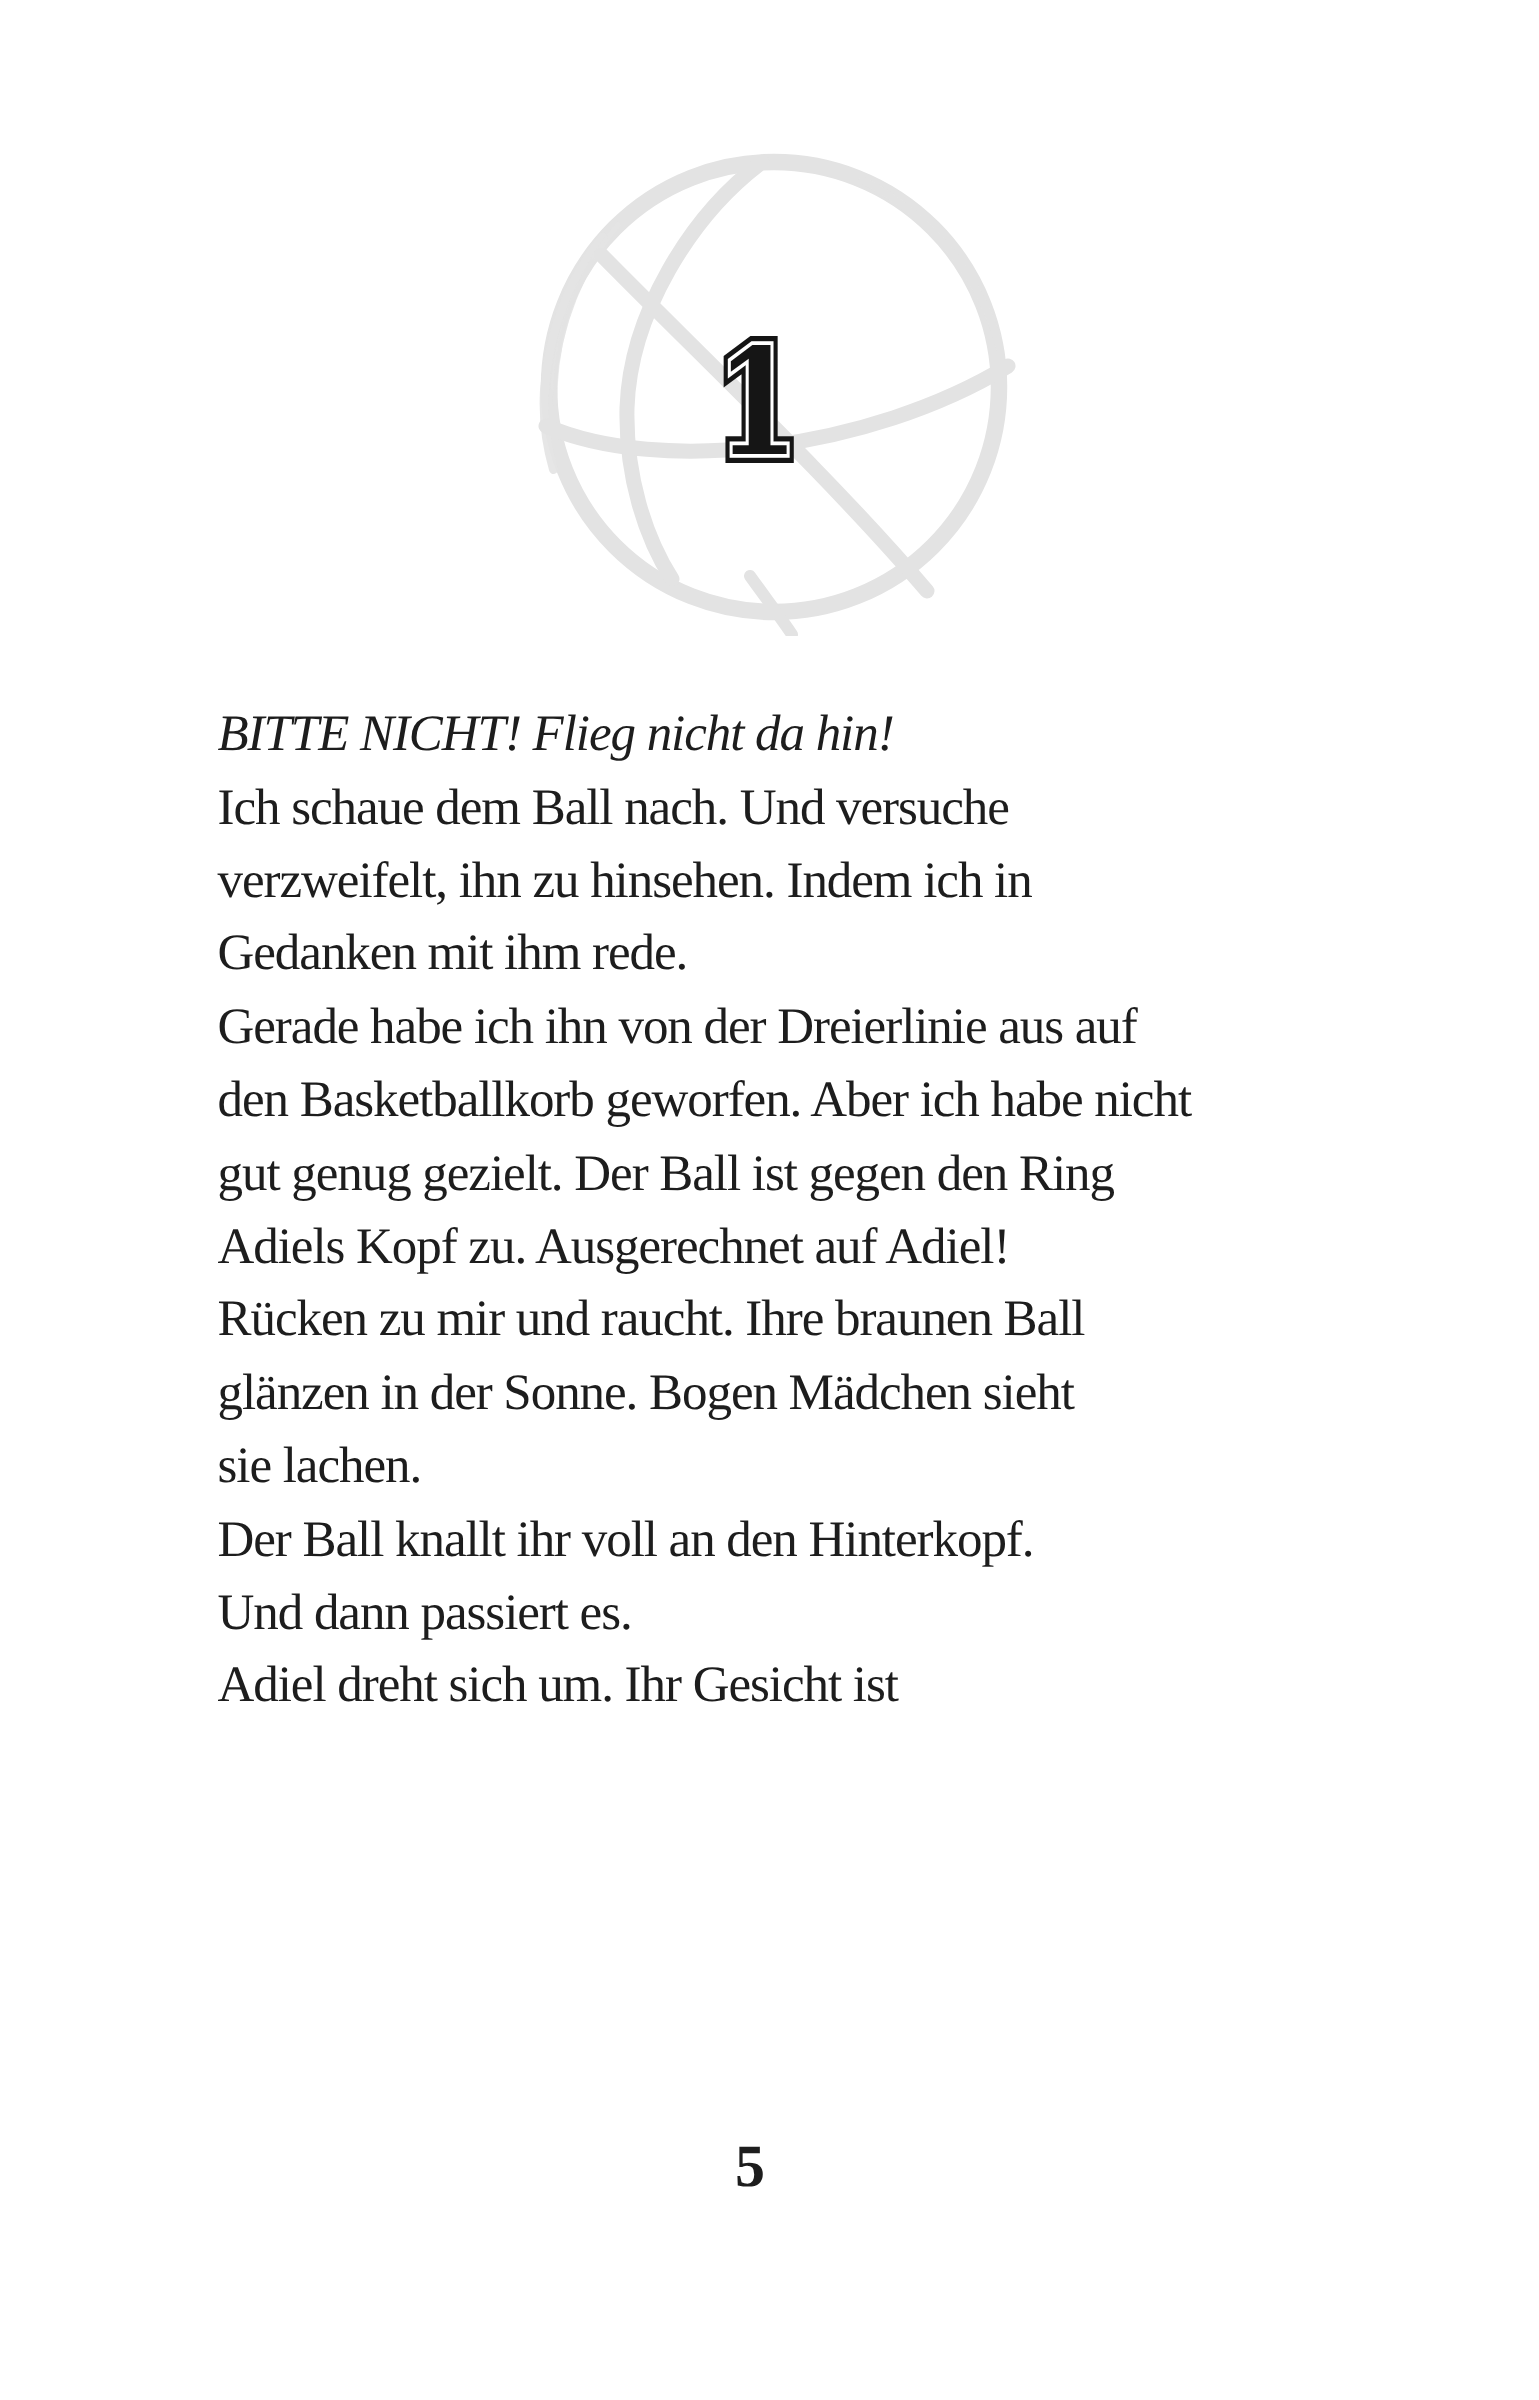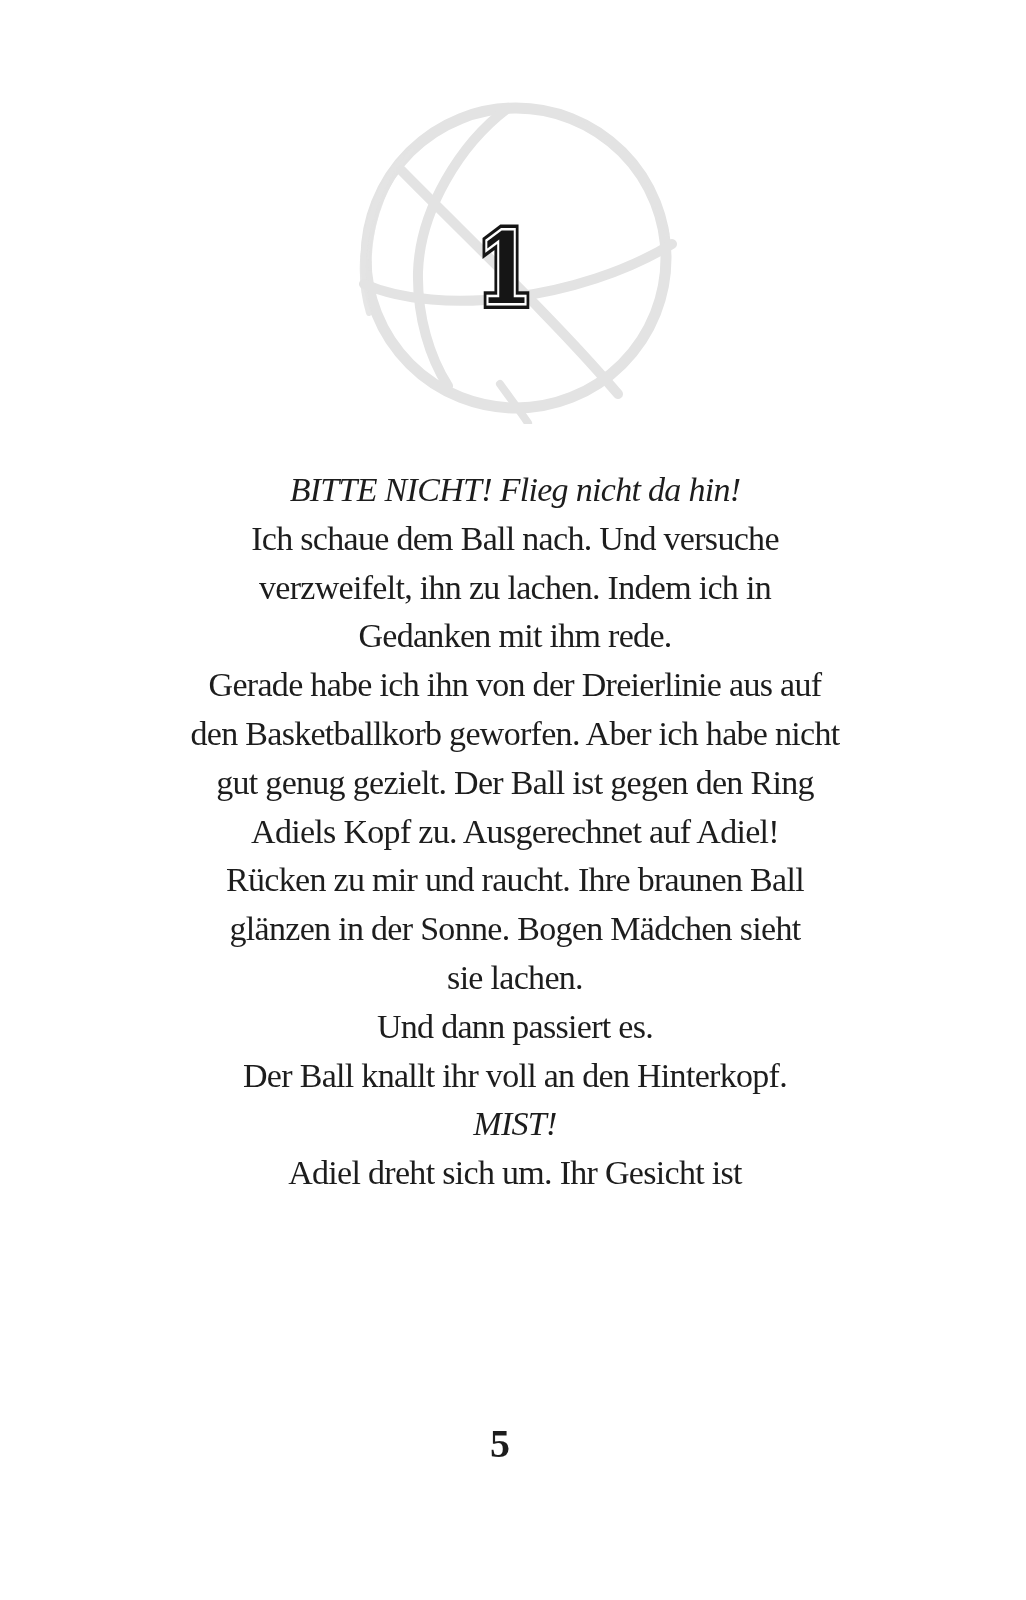--- a/index.html
+++ b/index.html
@@ -24,21 +24,21 @@
   .chapter-num .t-outer{stroke:var(--number-color,#151515);stroke-width:12px;fill:var(--number-color,#151515);}
   .chapter-num .t-mid{stroke:#ffffff;stroke-width:5px;fill:#ffffff;}
   .chapter-num .t-core{fill:var(--number-color,#151515);}
 
   
   .text-block{
     position:absolute;left:145px;top:466px;width:740px;
     font-size:34px;line-height:48.8px;letter-spacing:-0.7px;
     color:var(--text-color,#1d1d1d);white-space:nowrap;
   }
-  .line{height:48.8px;text-align:center;}
+  .line{height:48.8px;}
   .line.italic{font-style:italic;}
 
   
   .page-number{
     position:absolute;left:0;top:1420px;width:1000px;
     text-align:center;font-size:40px;font-weight:700;
     color:var(--text-color,#1d1d1d);
   }
 </style>
 </head>
@@ -69,30 +69,29 @@
     <svg class="chapter-num" viewBox="0 0 100 110" preserveAspectRatio="none">
       <text class="t-outer" x="50" y="93">1</text>
       <text class="t-mid" x="50" y="93">1</text>
       <text class="t-core" x="50" y="93">1</text>
     </svg>
   </div>
 
   <div class="text-block" id="text-block">
       <div class="line italic">BITTE NICHT! Flieg nicht da hin!</div>
       <div class="line">Ich schaue dem Ball nach. Und versuche</div>
-      <div class="line">verzweifelt, ihn zu lachen. Indem ich in</div>
+      <div class="line">verzweifelt, ihn zu hinsehen. Indem ich in</div>
       <div class="line">Gedanken mit ihm rede.</div>
       <div class="line">Gerade habe ich ihn von der Dreierlinie aus auf</div>
       <div class="line">den Basketballkorb geworfen. Aber ich habe nicht</div>
       <div class="line">gut genug gezielt. Der Ball ist gegen den Ring</div>
       <div class="line">Adiels Kopf zu. Ausgerechnet auf Adiel!</div>
       <div class="line">Rücken zu mir und raucht. Ihre braunen Ball</div>
       <div class="line">glänzen in der Sonne. Bogen Mädchen sieht</div>
       <div class="line">sie lachen.</div>
+      <div class="line">Der Ball knallt ihr voll an den Hinterkopf.</div>
       <div class="line">Und dann passiert es.</div>
-      <div class="line">Der Ball knallt ihr voll an den Hinterkopf.</div>
-      <div class="line italic">MIST!</div>
       <div class="line">Adiel dreht sich um. Ihr Gesicht ist</div>
     </div>
 
   <div class="page-number">5</div>
 
 </div>
 
 </body></html>

